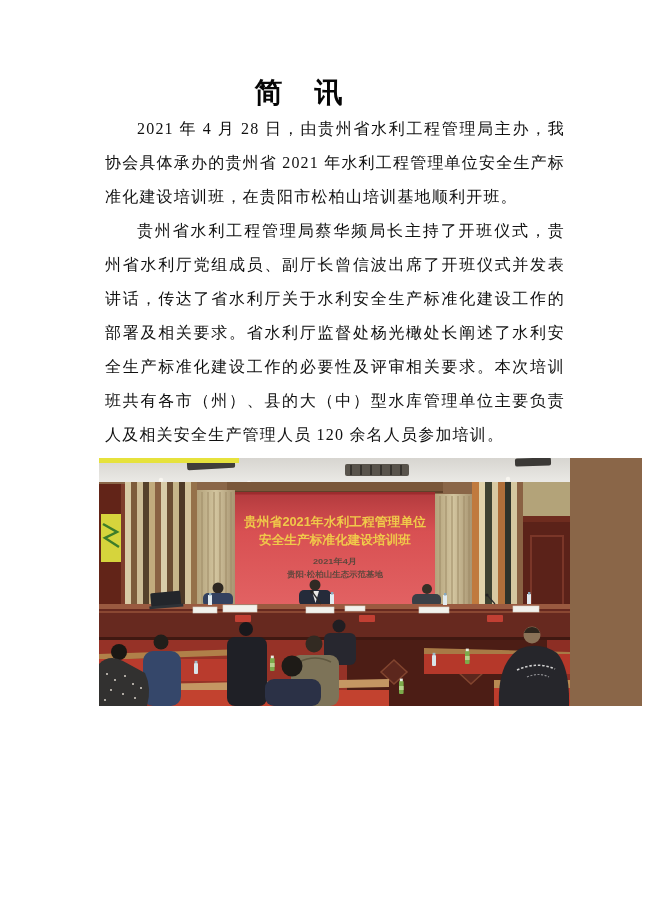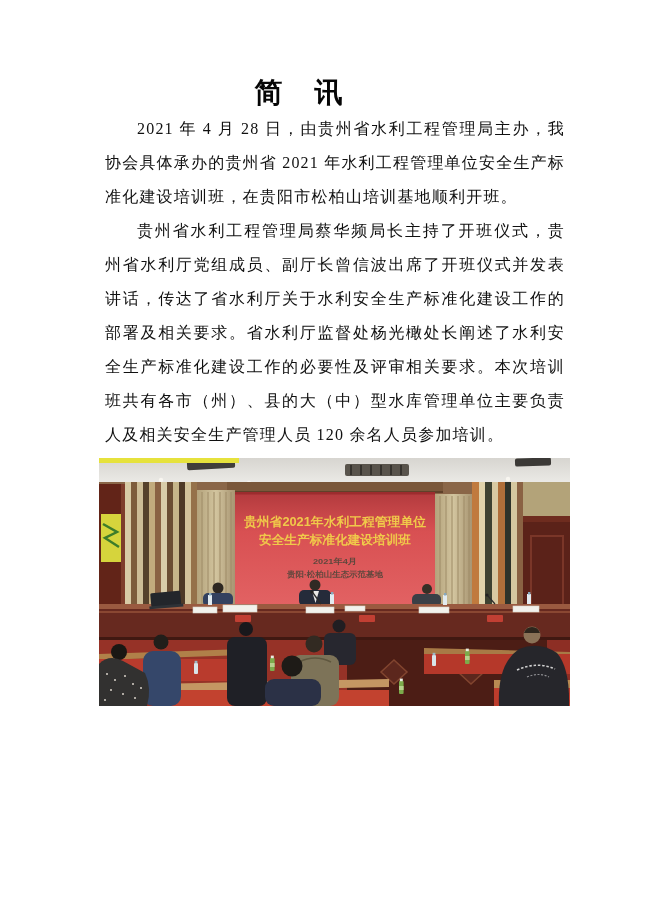--- a/index.html
+++ b/index.html
@@ -13,21 +13,21 @@
     text-align:center; font-size:28px; font-weight:bold; color:#050505;
     letter-spacing:2px;
   }
   .doc-body {
     position:absolute; top:112px; left:105px; width:460px;
     font-size:16px; line-height:34px; letter-spacing:1.2px;
     text-align:justify;
   }
   .doc-body p { margin:0; text-indent:2em; }
   .photo-frame {
-    position:absolute; left:99px; top:458px; width:471px; height:248px;
+    position:absolute; left:99px; top:458px; width:543px; height:248px;
     overflow:hidden; background:#8a6648;
   }
   .photo-frame svg { display:block; }
 </style>
 </head>
 <body>
 
 <div class="page">
 
   <h1 class="doc-title">简　讯</h1>

